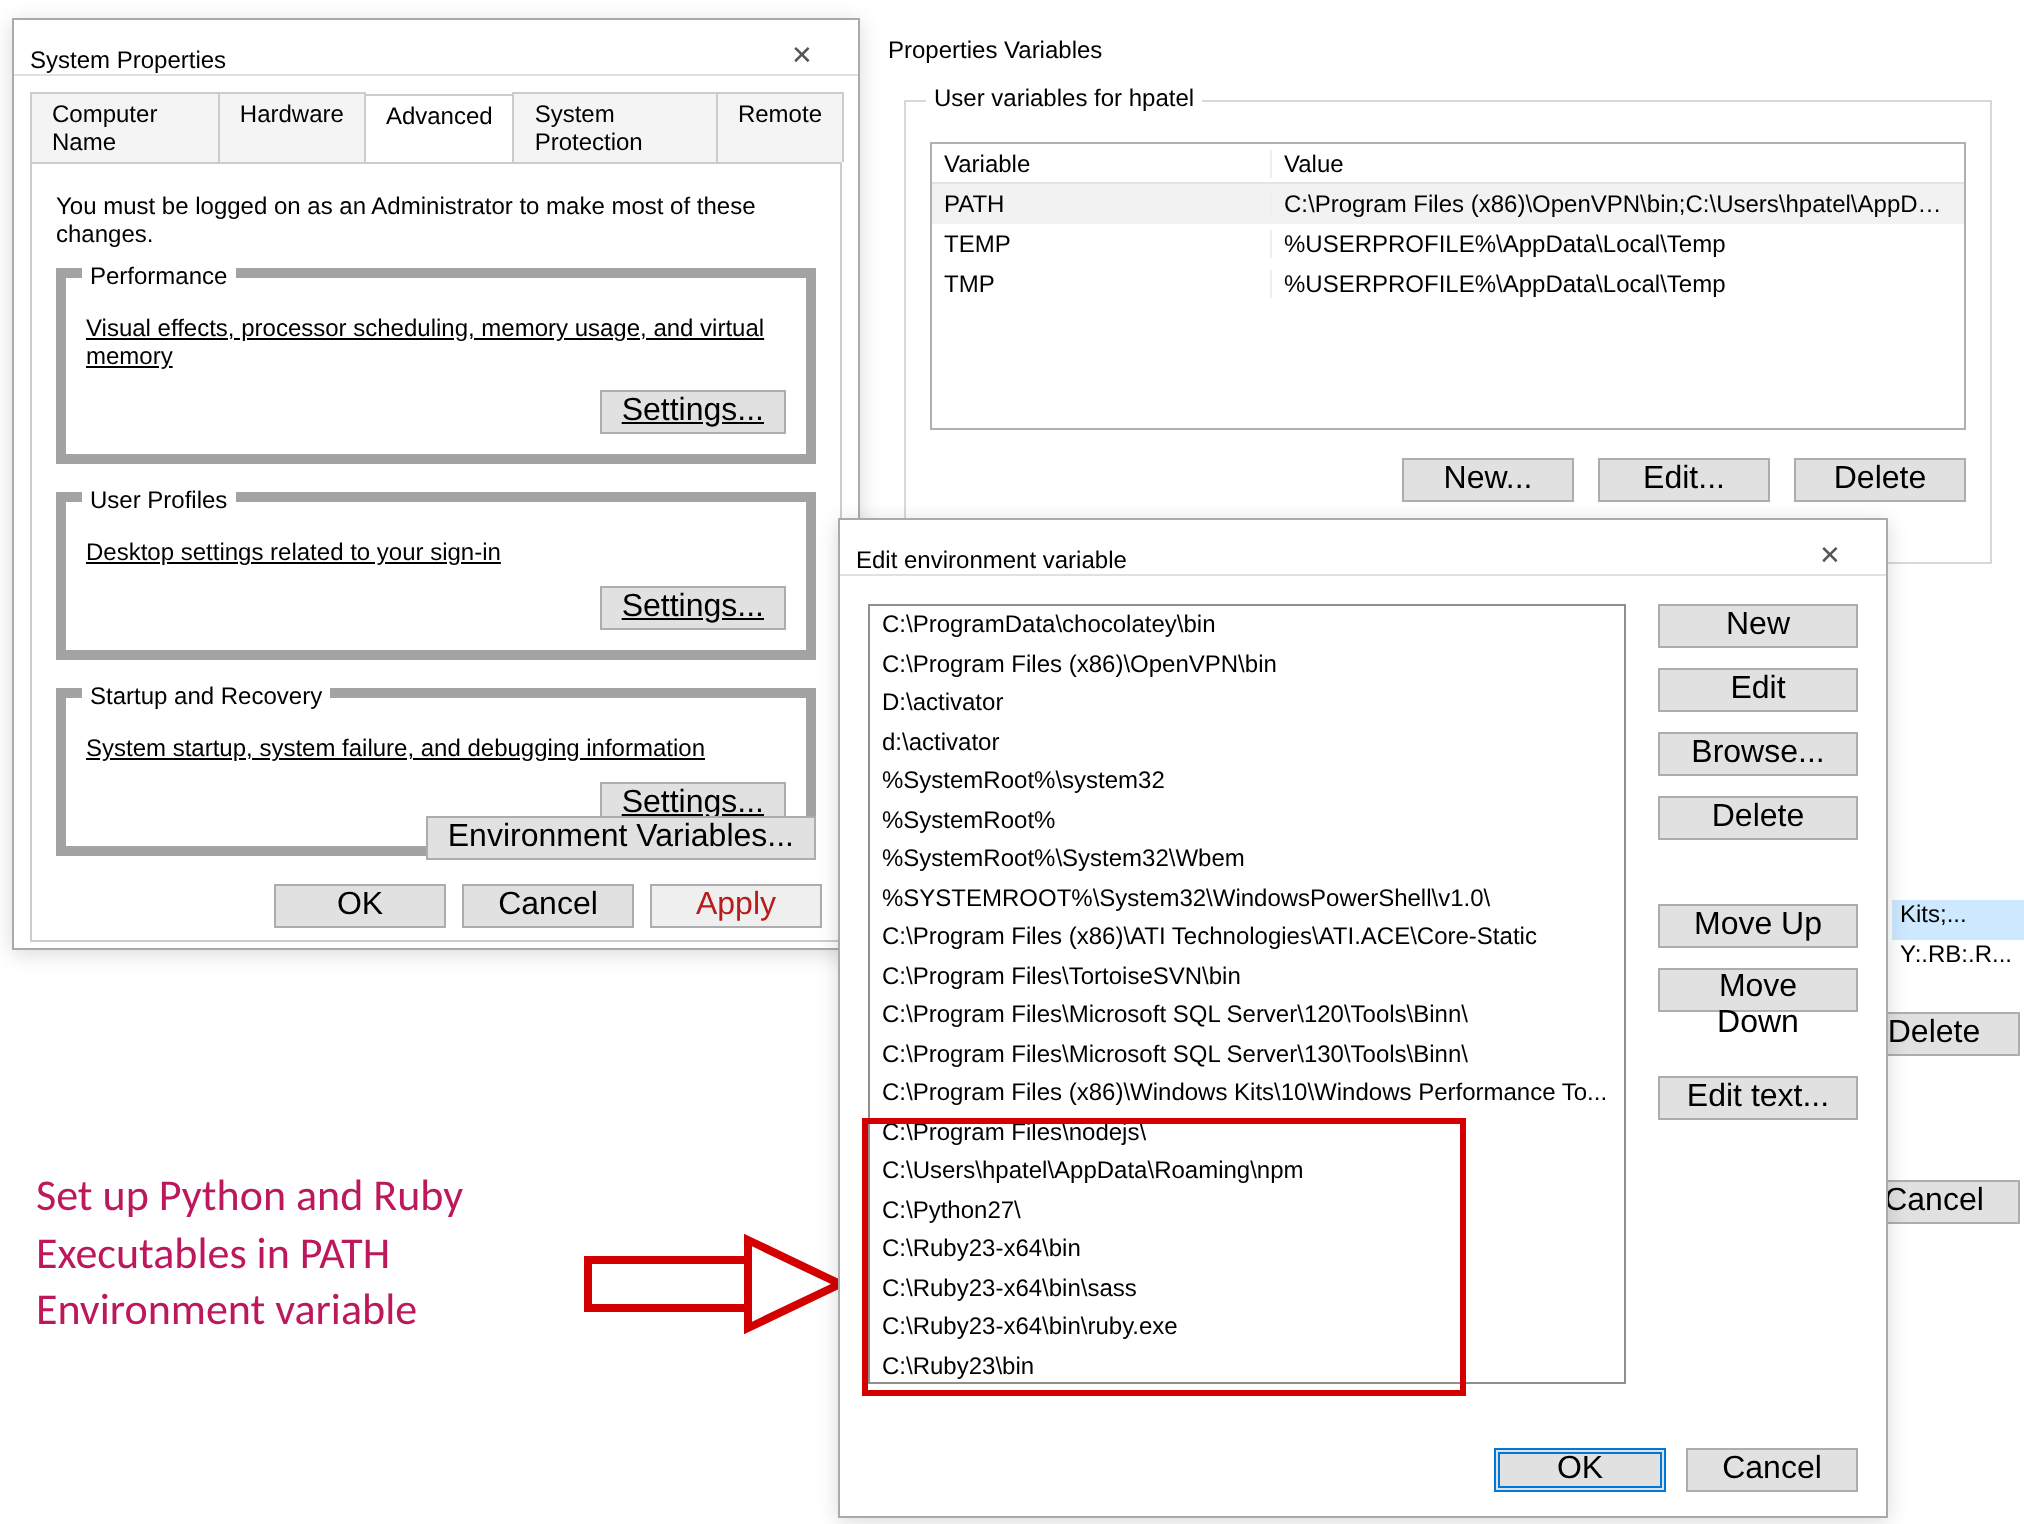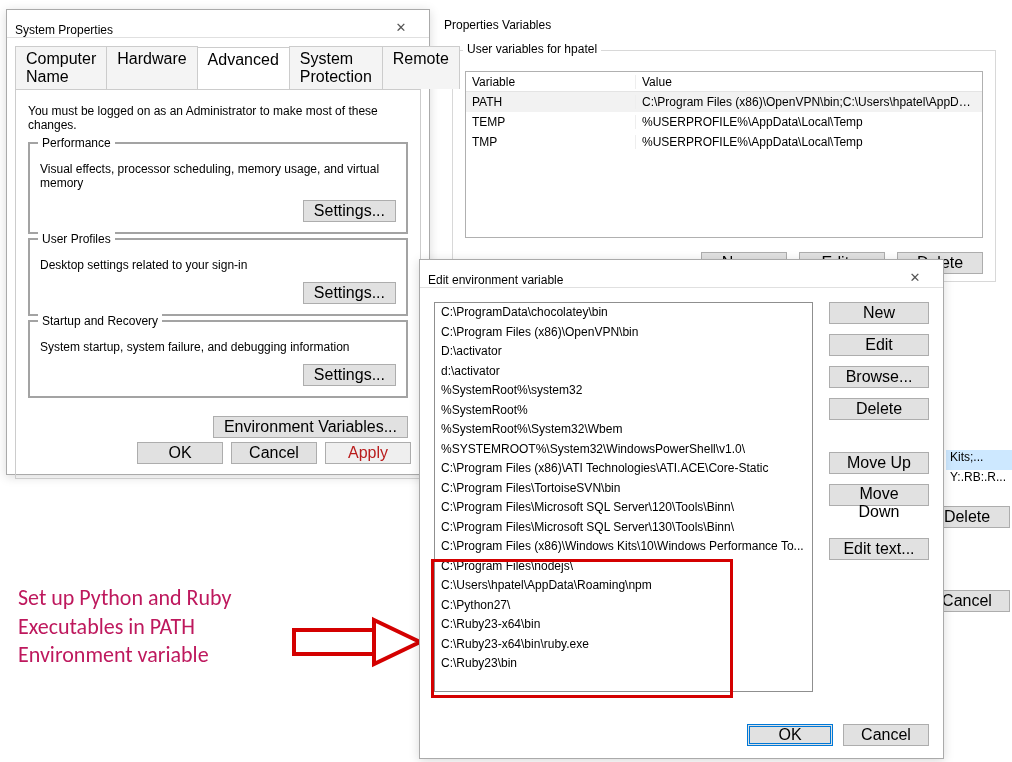--- a/index.html
+++ b/index.html
@@ -36,21 +36,21 @@
   }
   
   #sysprops {
     left: 6px; top: 9px;
     width: 424px; height: 466px;
     z-index: 1;
   }
   .tabs {
     display: flex;
     margin: 8px 8px 0 8px;
-    font-size: 16px;
+    font-size: 12px;
   }
   .tab {
     padding: 3px 10px;
     border: 1px solid #ccc;
     border-bottom: none;
     background: #f4f4f4;
     margin-right: -1px;
     cursor: default;
   }
   .tab.active {
@@ -60,24 +60,25 @@
   }
   .tabcontent {
     margin: 0 8px 8px 8px;
     border: 1px solid #ccc;
     padding: 10px 12px 54px 12px;
     height: 390px;
     position: relative;
   }
   .introtext { margin: 4px 0 10px 0; }
   .group {
-    border: 2px solid #a3a3a3;
+    border: 5px solid #a3a3a3;
     padding: 18px 10px 10px 10px;
-    margin-bottom: 4px;
+    margin-bottom: 14px;
     position: relative;
+    text-decoration: underline;
   }
   .group .legend {
     position: absolute;
     top: -8px; left: 8px;
     background: #fff;
     padding: 0 4px;
     font-size: 12px;
   }
   .group .desc { margin-bottom: 10px; }
   .btn {
@@ -122,21 +123,21 @@
     padding: 20px 12px 12px 12px;
     position: relative;
     height: 232px;
   }
   .uservars-group .legend {
     position: absolute; top: -9px; left: 10px;
     background: #fff; padding: 0 4px;
   }
   .tablebox {
     border: 1px solid #b0b0b0;
-    height: 167px;
+    height: 144px;
     overflow: hidden;
     background: #fff;
   }
   .thead, .trow {
     display: flex;
     font-size: 12px;
     height: 20px;
     align-items: center;
   }
   .thead { border-bottom: 1px solid #e4e4e4; background: #fff; }
@@ -359,20 +360,21 @@
           <div class="row">%SYSTEMROOT%\System32\WindowsPowerShell\v1.0\</div>
           <div class="row">C:\Program Files (x86)\ATI Technologies\ATI.ACE\Core-Static</div>
           <div class="row">C:\Program Files\TortoiseSVN\bin</div>
           <div class="row">C:\Program Files\Microsoft SQL Server\120\Tools\Binn\</div>
           <div class="row">C:\Program Files\Microsoft SQL Server\130\Tools\Binn\</div>
           <div class="row">C:\Program Files (x86)\Windows Kits\10\Windows Performance To...</div>
           <div class="row">C:\Program Files\nodejs\</div>
           <div class="row">C:\Users\hpatel\AppData\Roaming\npm</div>
           <div class="row">C:\Python27\</div>
           <div class="row">C:\Ruby23-x64\bin</div>
+          <div class="row">C:\Ruby23-x64\bin\sass</div>
           <div class="row">C:\Ruby23-x64\bin\ruby.exe</div>
           <div class="row">C:\Ruby23\bin</div>
         </div>
 
       <div class="highlight-box" style="left:-3px; top:257px; width:302px; height:139px;"></div>
     </div>
     <div class="sidecol">
       <button class="btn">New</button>
       <button class="btn">Edit</button>
       <button class="btn">Browse...</button>

